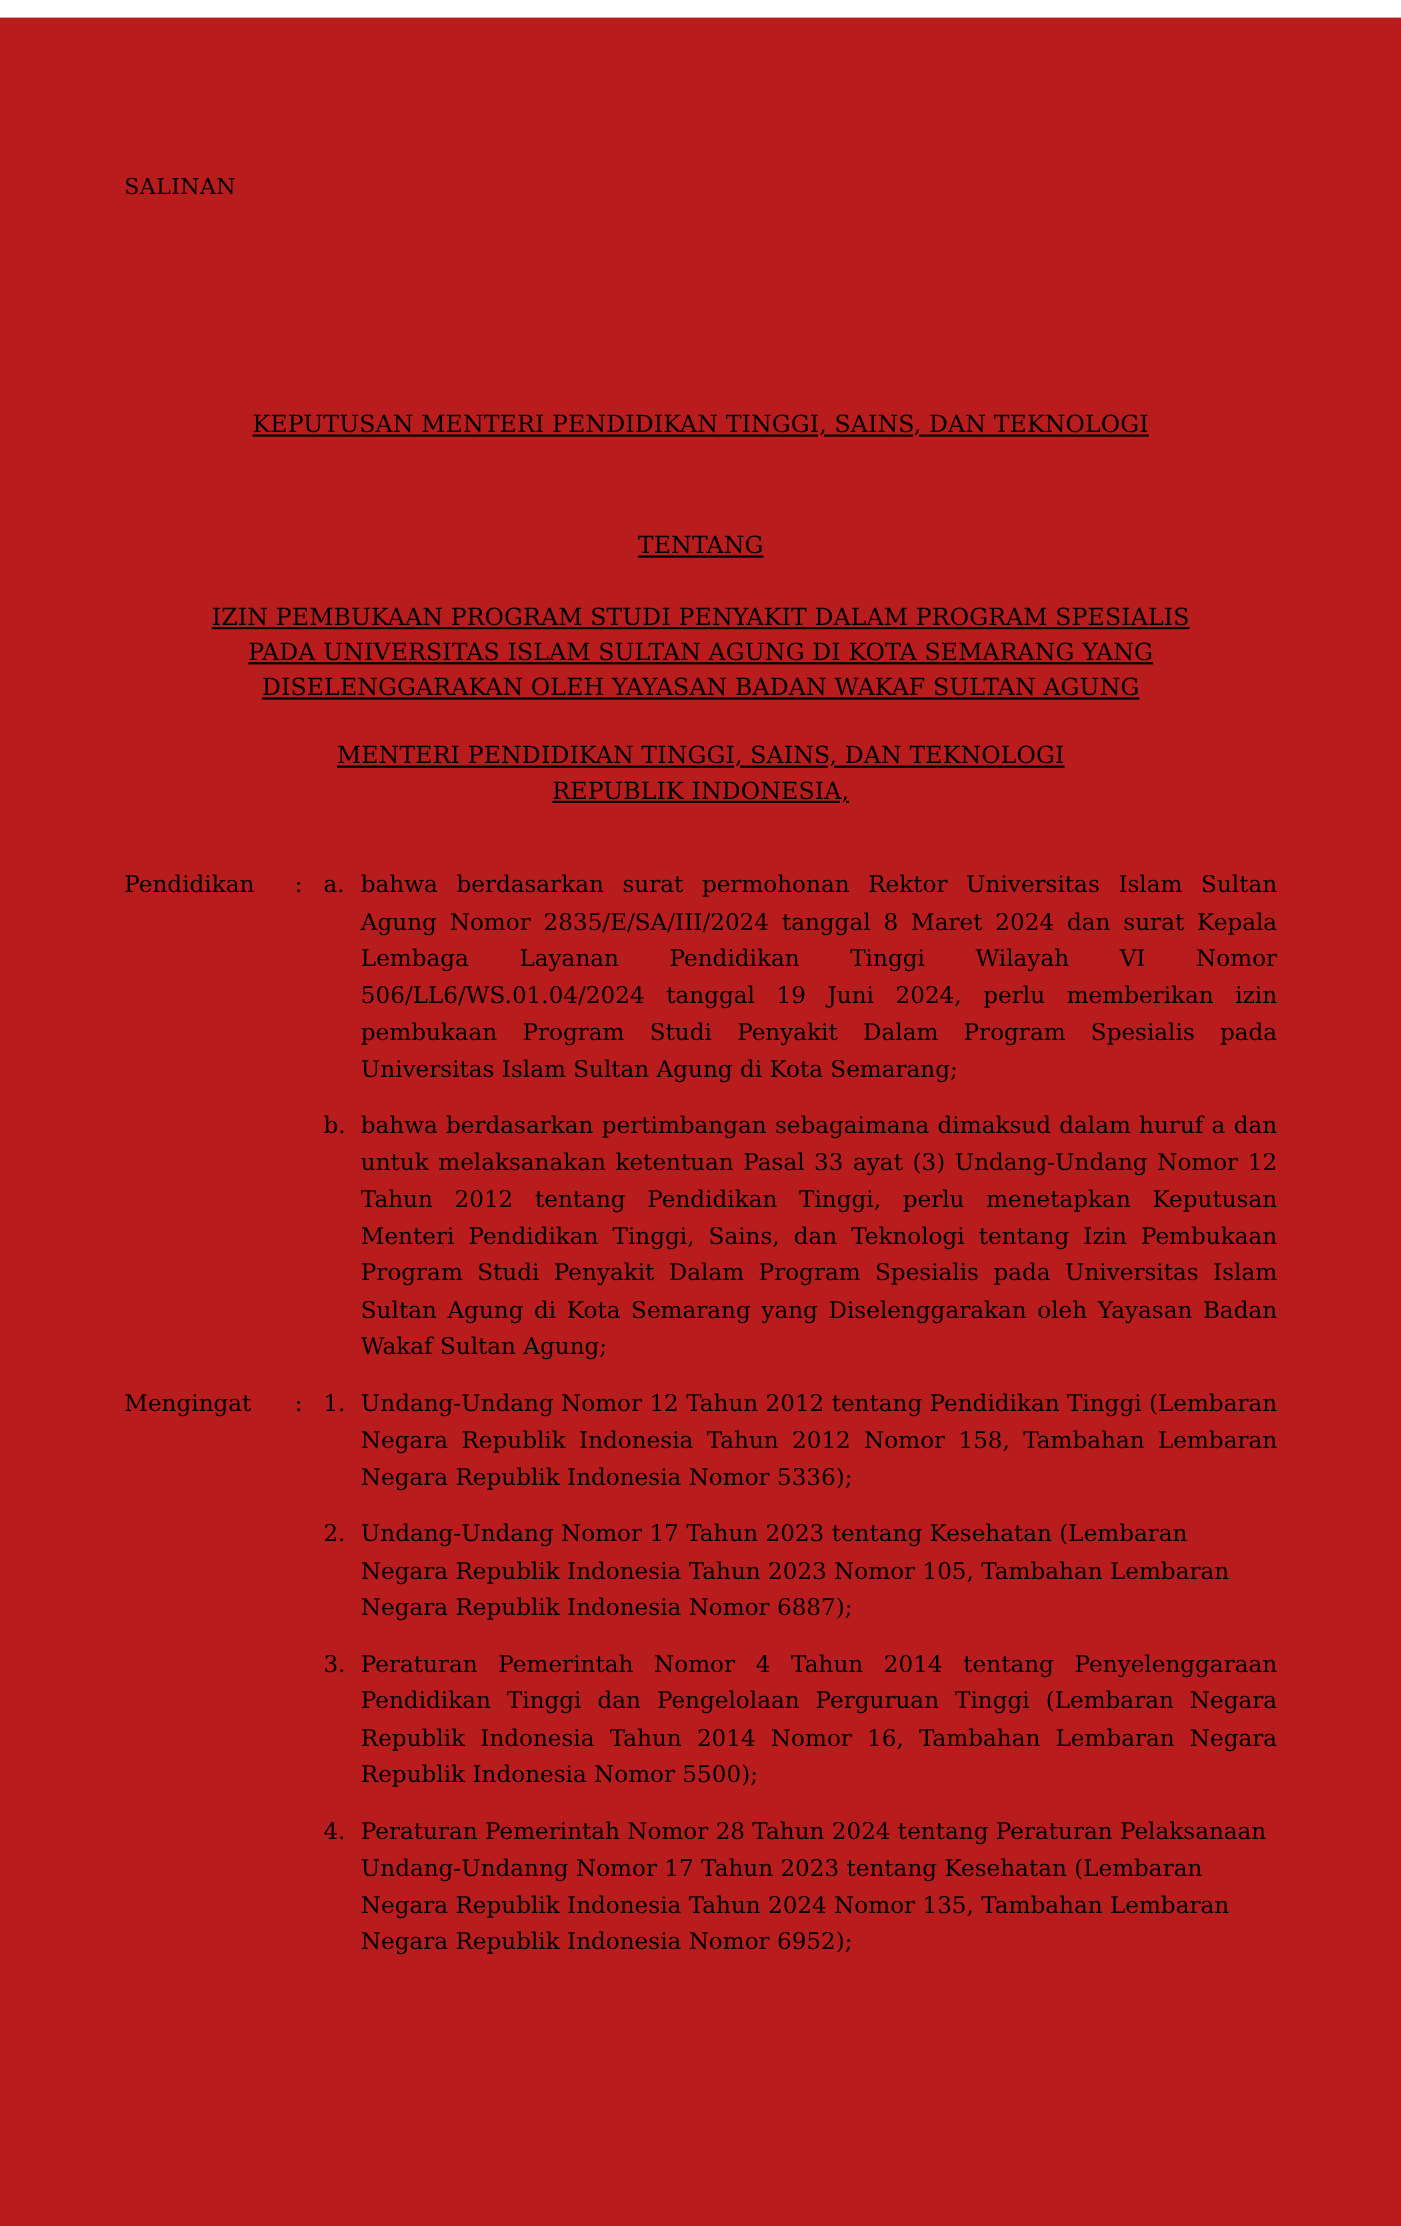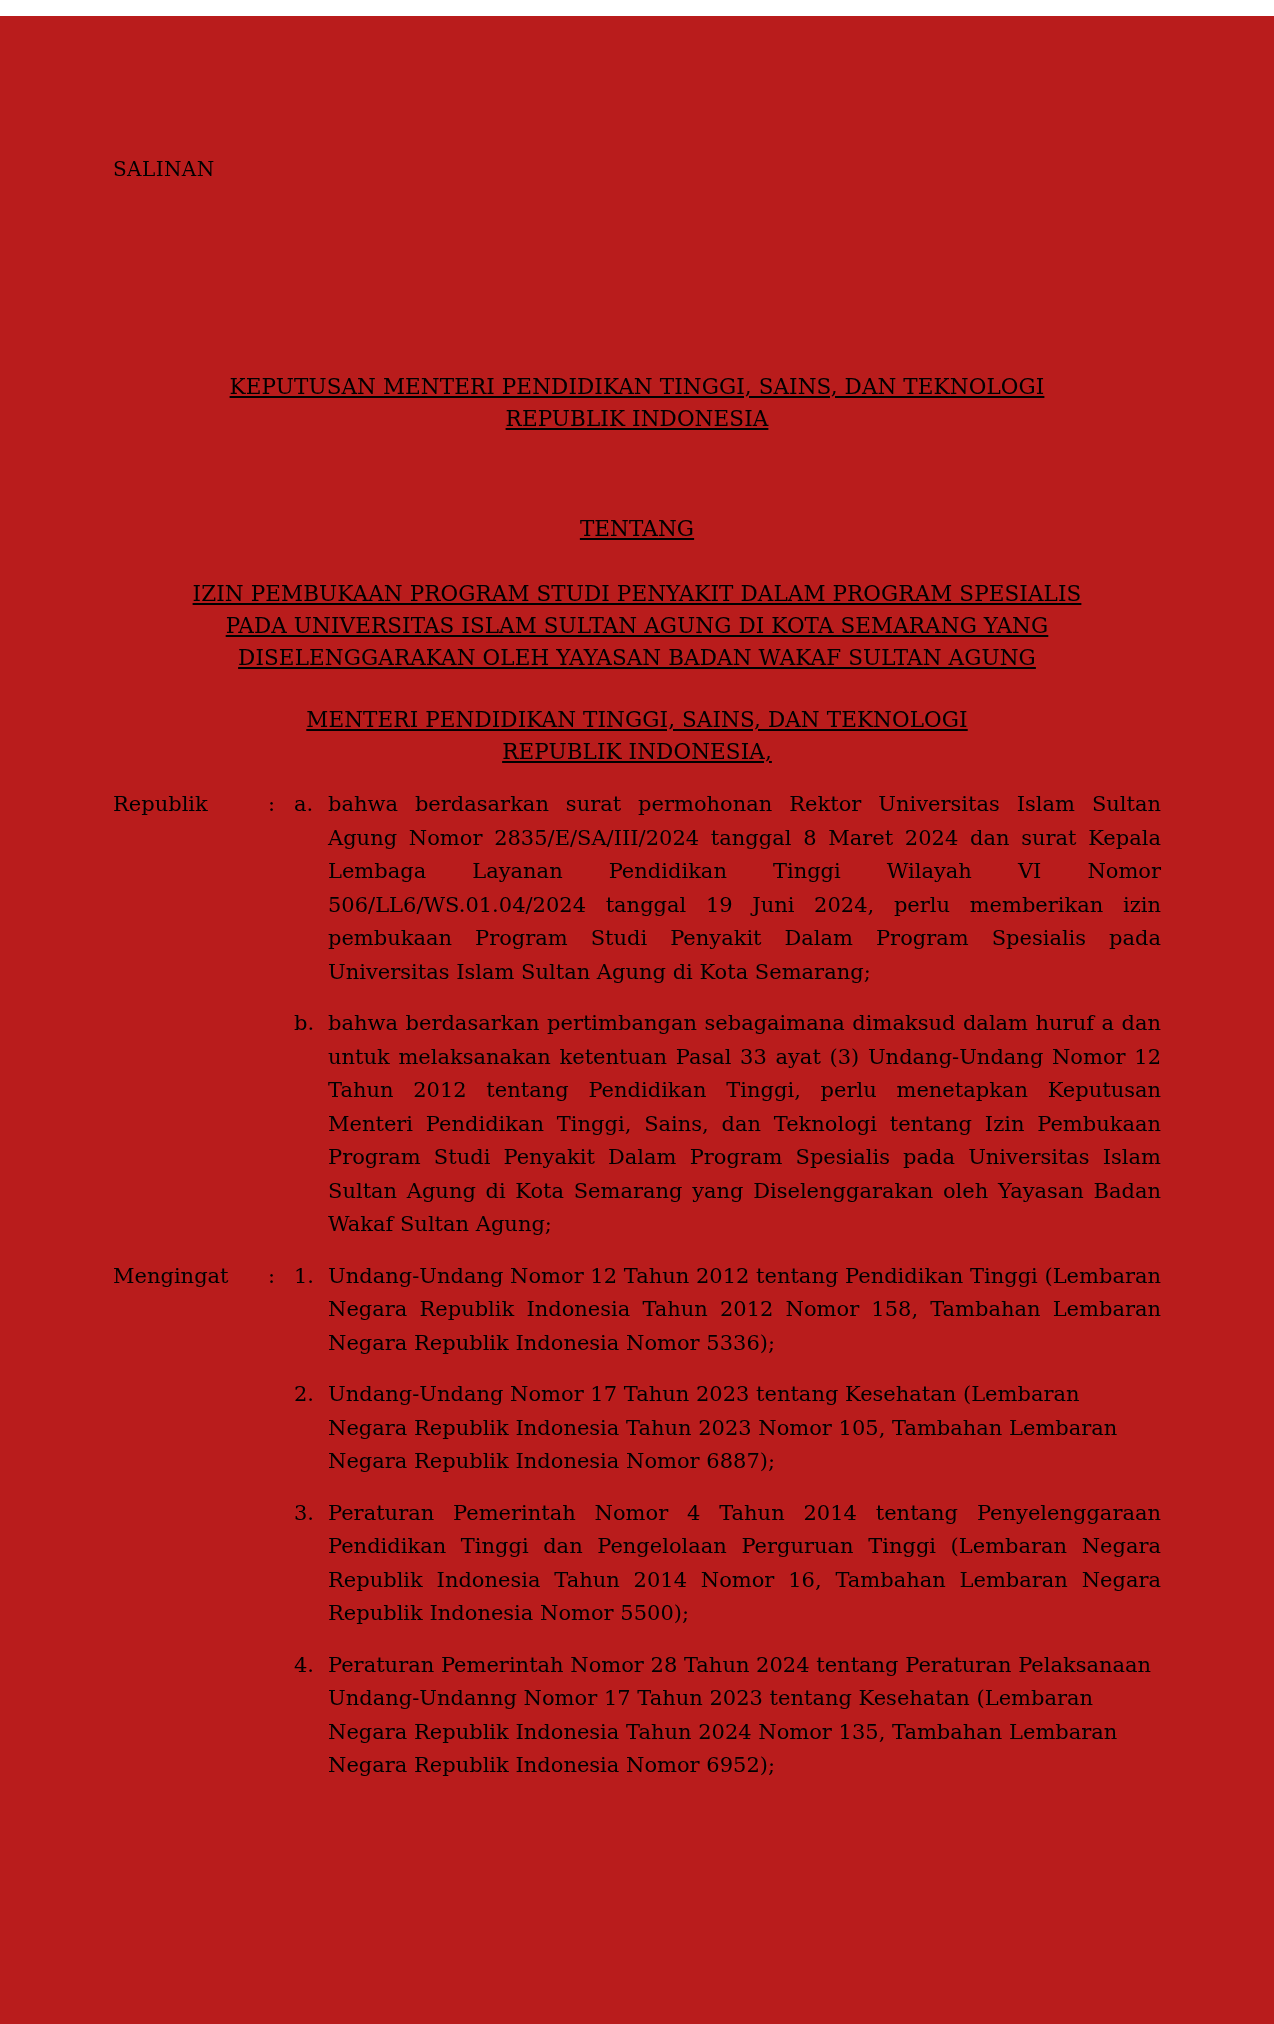--- a/index.html
+++ b/index.html
@@ -97,37 +97,36 @@
 </style>
 </head>
 <body>
 
 <div class="page">
 
   <div class="salinan">SALINAN</div>
 
   <div class="heading-block">
     <div class="head-line">KEPUTUSAN MENTERI PENDIDIKAN TINGGI, SAINS, DAN TEKNOLOGI</div>
-    <div class="head-line">REPUBLIK INDONESIA</div>
     <div class="gap-lg"></div>
     <div class="gap-md"></div>
     <div class="head-line">TENTANG</div>
     <div class="gap-md"></div>
     <div class="head-line">IZIN PEMBUKAAN PROGRAM STUDI PENYAKIT DALAM PROGRAM SPESIALIS</div>
     <div class="head-line">PADA UNIVERSITAS ISLAM SULTAN AGUNG DI KOTA SEMARANG YANG</div>
     <div class="head-line">DISELENGGARAKAN OLEH YAYASAN BADAN WAKAF SULTAN AGUNG</div>
     <div class="gap-sm"></div>
     <div class="head-line">MENTERI PENDIDIKAN TINGGI, SAINS, DAN TEKNOLOGI</div>
     <div class="head-line">REPUBLIK INDONESIA,</div>
   </div>
 
   <div class="clauses">
 
     <div class="clause-row">
-      <div class="label-col">Republik</div>
+      <div class="label-col">Pendidikan</div>
       <div class="colon-col">:</div>
       <div class="marker-col">a.</div>
       <div class="text-col">bahwa berdasarkan surat permohonan Rektor Universitas Islam Sultan Agung Nomor 2835/E/SA/III/2024 tanggal 8 Maret 2024 dan surat Kepala Lembaga Layanan Pendidikan Tinggi Wilayah VI Nomor 506/LL6/WS.01.04/2024 tanggal 19 Juni 2024, perlu memberikan izin pembukaan Program Studi Penyakit Dalam Program Spesialis pada Universitas Islam Sultan Agung di Kota Semarang;</div>
     </div>
 
     <div class="clause-row">
       <div class="label-col"></div>
       <div class="colon-col"></div>
       <div class="marker-col">b.</div>
       <div class="text-col">bahwa berdasarkan pertimbangan sebagaimana dimaksud dalam huruf a dan untuk melaksanakan ketentuan Pasal 33 ayat (3) Undang-Undang Nomor 12 Tahun 2012 tentang Pendidikan Tinggi, perlu menetapkan Keputusan Menteri Pendidikan Tinggi, Sains, dan Teknologi tentang Izin Pembukaan Program Studi Penyakit Dalam Program Spesialis pada Universitas Islam Sultan Agung di Kota Semarang yang Diselenggarakan oleh Yayasan Badan Wakaf Sultan Agung;</div>

